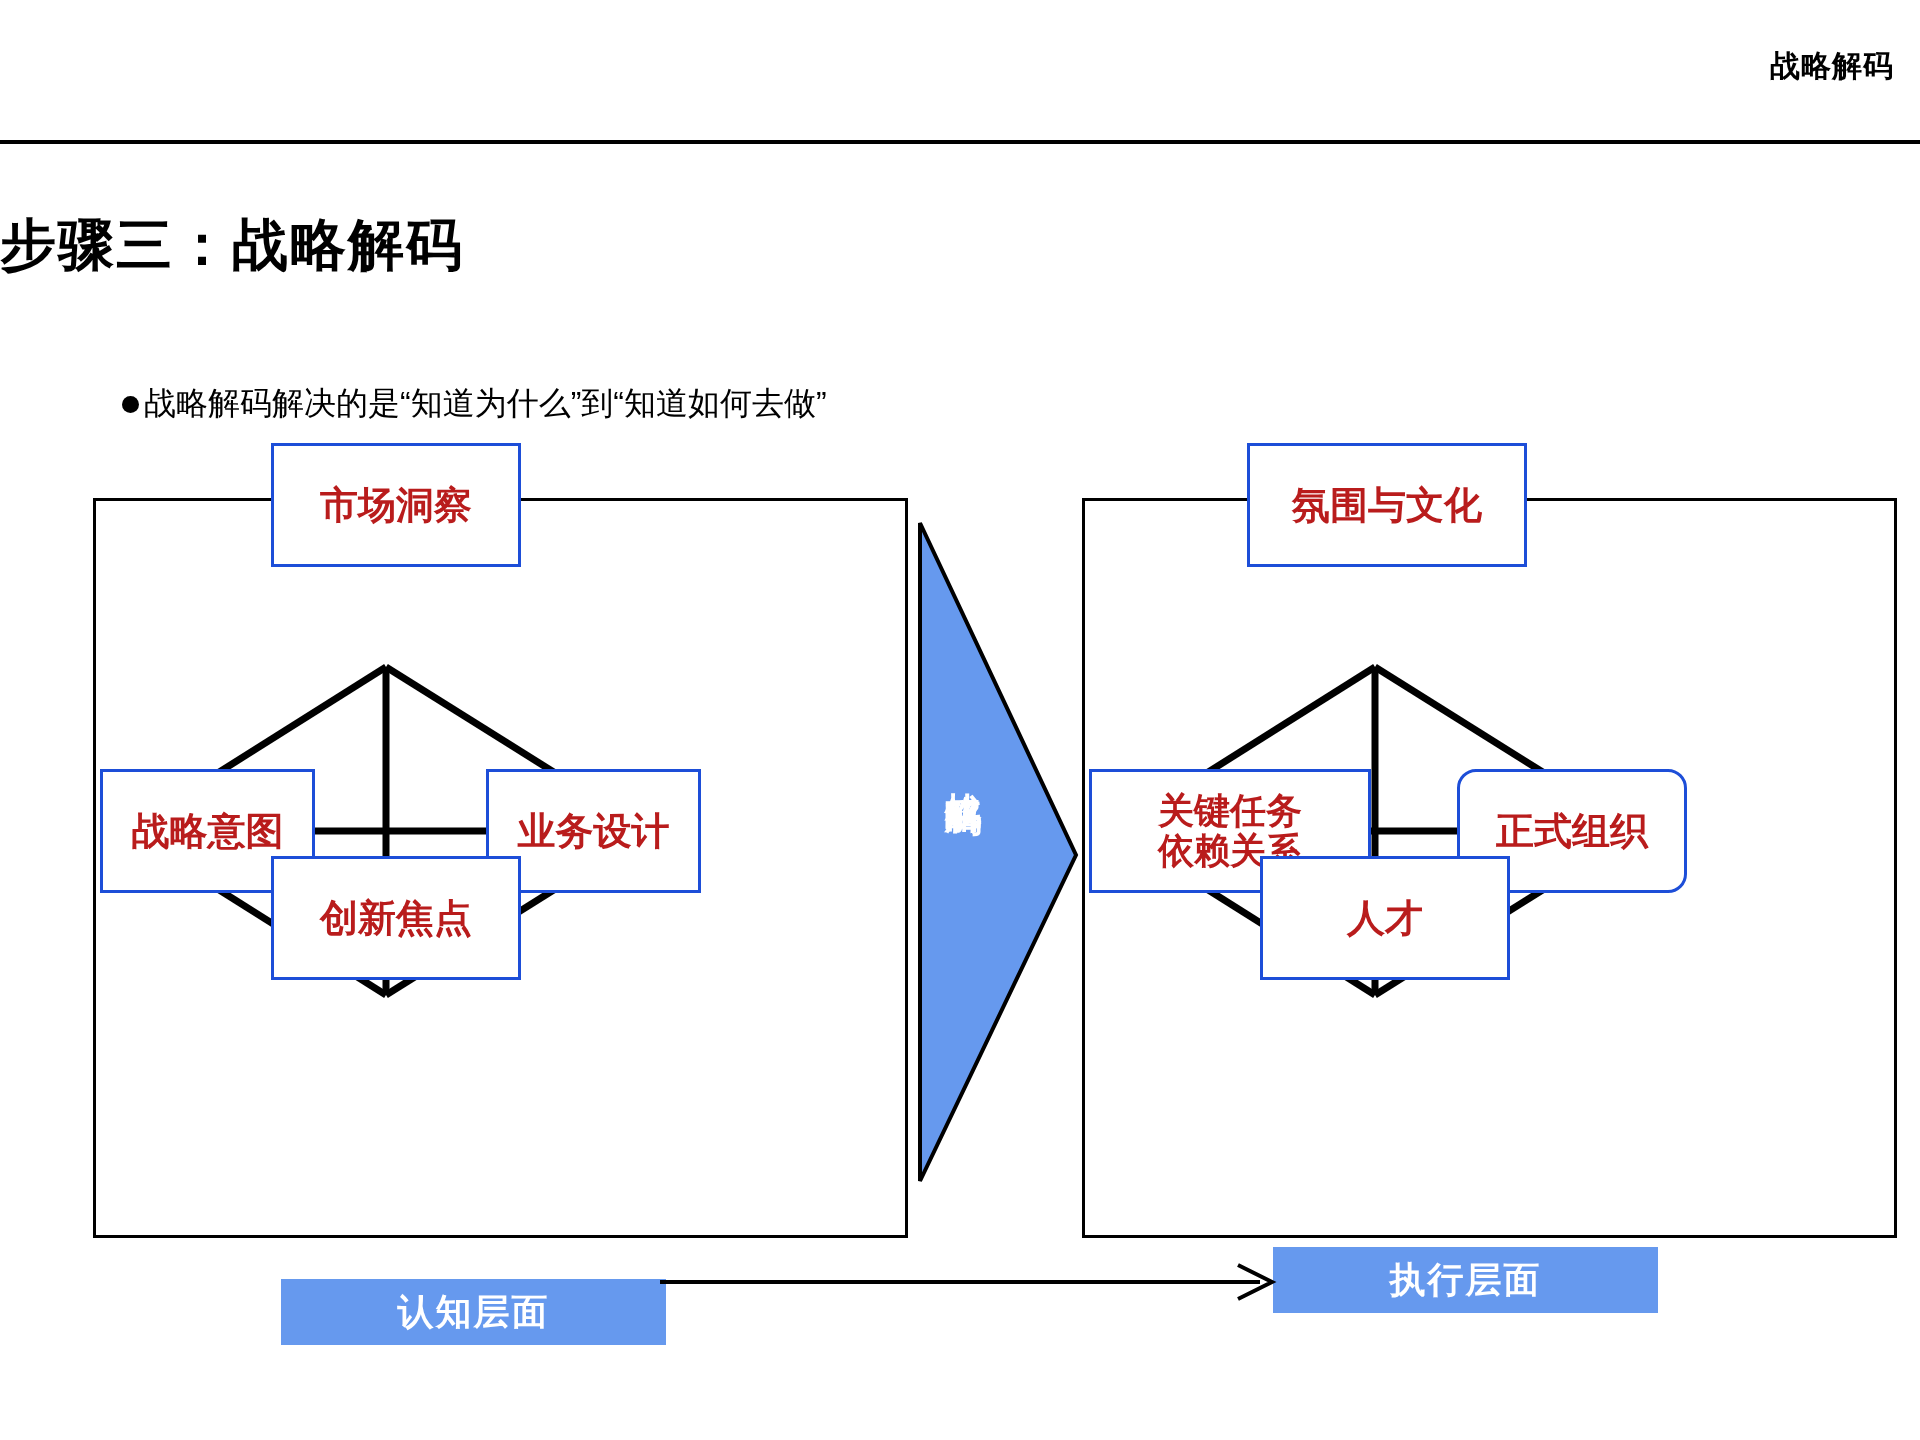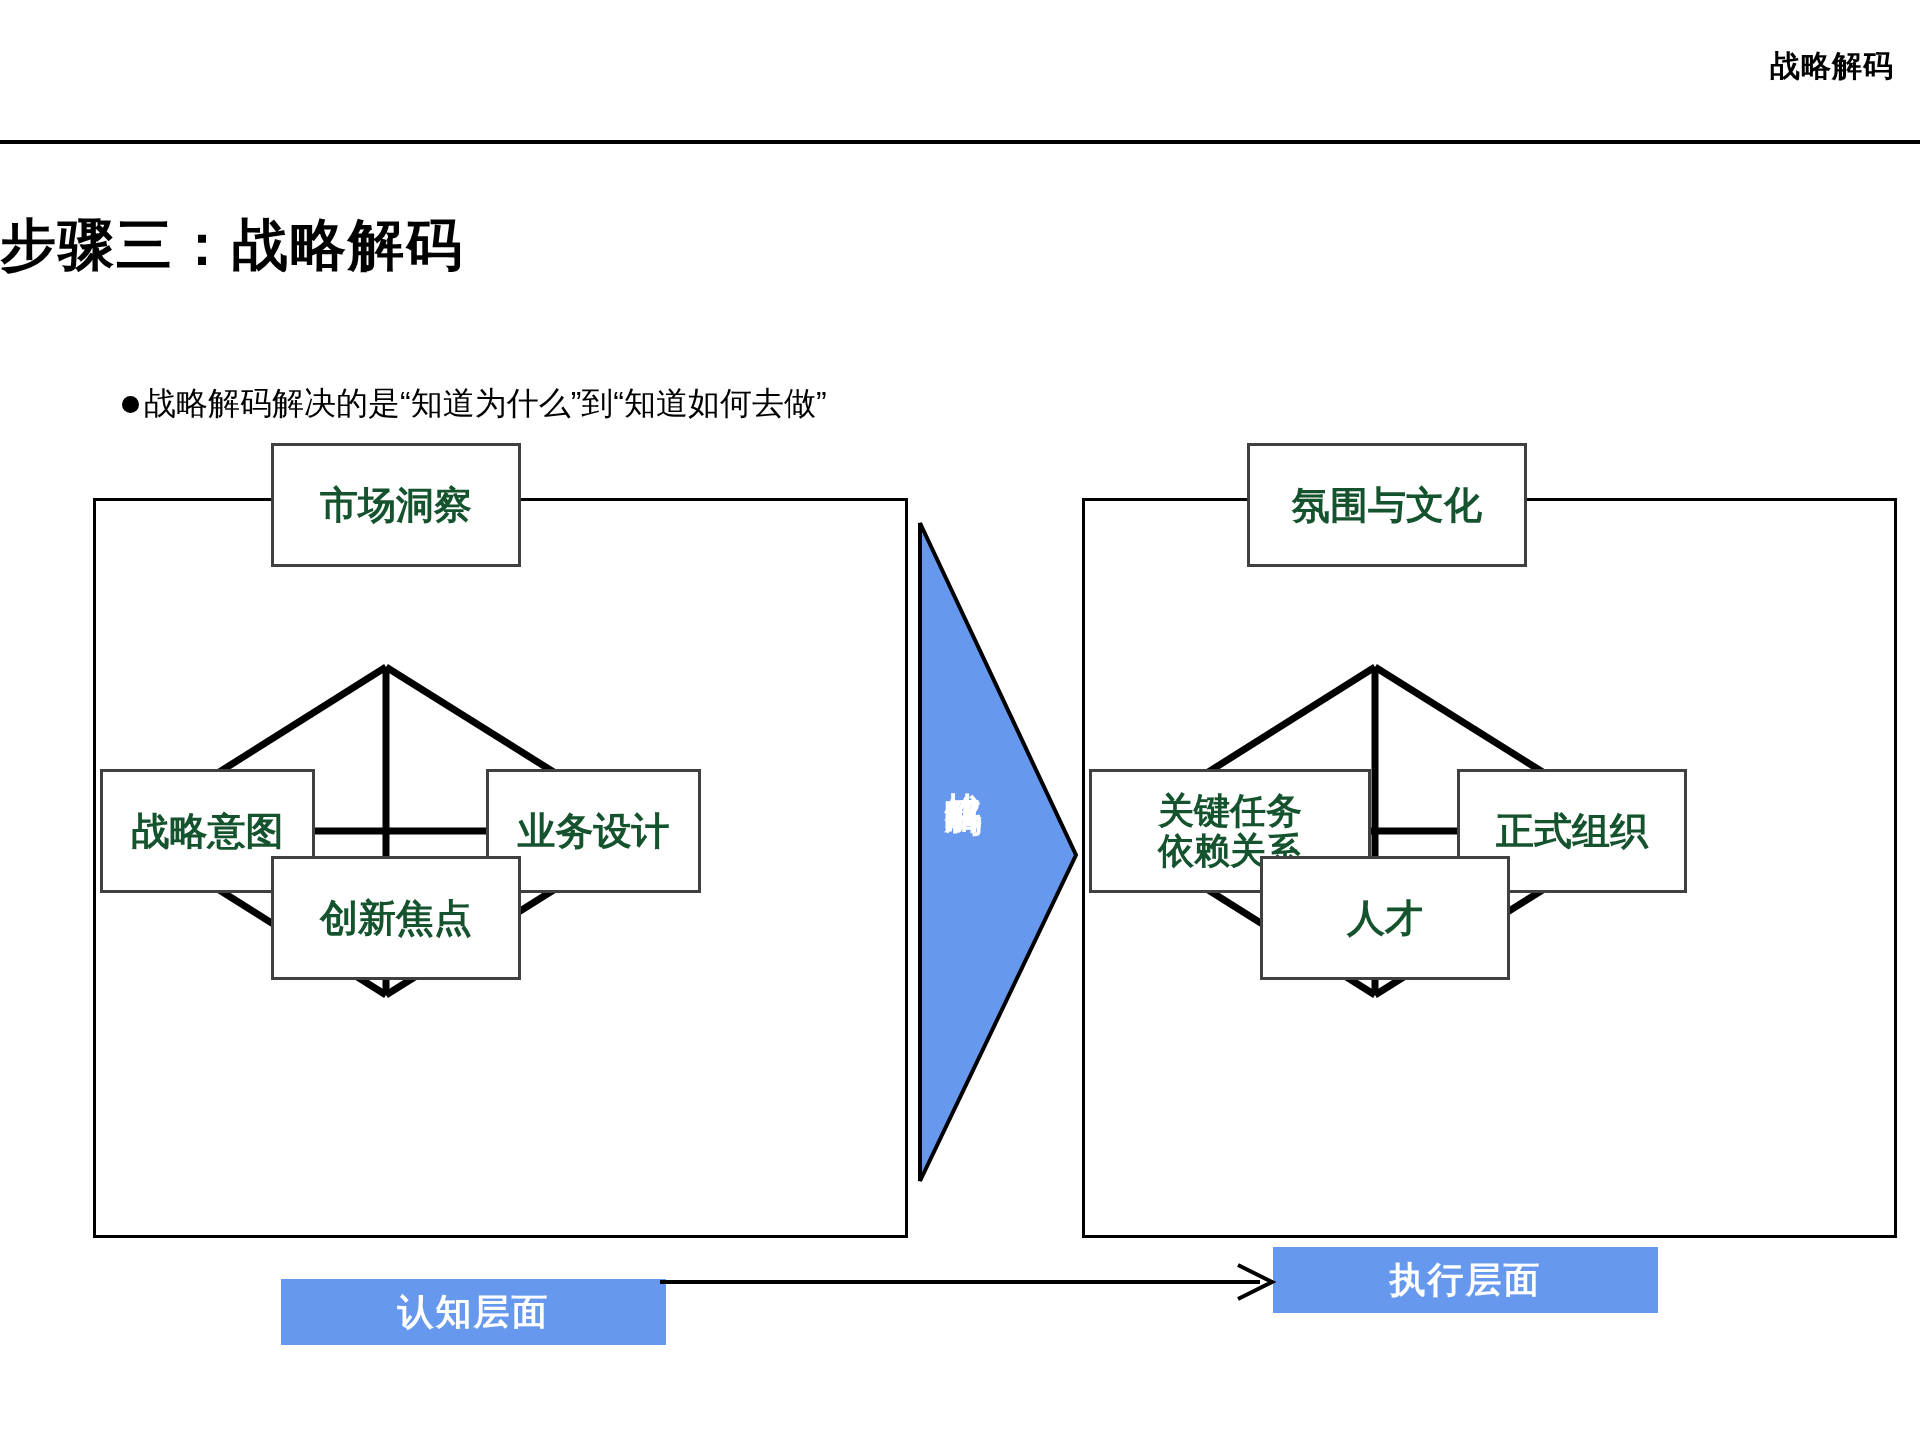--- a/index.html
+++ b/index.html
@@ -42,23 +42,23 @@
   
   .panel{
     position:absolute;background:#fff;border:3px solid #000;box-sizing:border-box;
   }
   #panel-left{left:93px;top:498px;width:815px;height:740px;}
   #panel-right{left:1082px;top:498px;width:815px;height:740px;}
 
   
   .node{
     position:absolute;box-sizing:border-box;
-    border:3px solid #404040;background:#fff;
+    border:3px solid #1d4ed8;background:#fff;
     display:flex;align-items:center;justify-content:center;
-    font-size:38px;font-weight:bold;color:#14532d;
+    font-size:38px;font-weight:bold;color:#b91c1c;
     line-height:1.12;text-align:center;z-index:3;
   }
   .node.two-line{font-size:36px;}
 
   
   .wires{position:absolute;left:0;top:0;width:100%;height:100%;z-index:1;}
 
   
   #decode-arrow{
     position:absolute;left:916px;top:517px;width:164px;height:670px;z-index:4;
@@ -128,21 +128,21 @@
       <line x1="109" y1="330" x2="472" y2="330" stroke="#000" stroke-width="7"></line>
     </svg>
 
     <div class="node" style="left:162px;top:-58px;width:280px;height:124px;">氛围与文化</div>
 
     <div class="node two-line" style="left:4px;top:268px;width:282px;height:124px;flex-direction:column;">
       <span>关键任务</span>
       <span>依赖关系</span>
     </div>
 
-    <div class="node" style="left:372px;top:268px;width:230px;height:124px;">正式组织</div>
+    <div class="node" style="left:372px;top:268px;width:230px;height:124px;border-radius:19px;">正式组织</div>
 
     <div class="node" style="left:175px;top:355px;width:250px;height:124px;">人才</div>
   </div>
 
   <div id="decode-arrow">
     <svg width="164" height="670" viewBox="0 0 164 670">
       <polygon points="4,6 160,338 4,664" fill="#6699ee" stroke="#000" stroke-width="4"></polygon>
     </svg>
     <div class="arrow-label">战略解码</div>
   </div>

